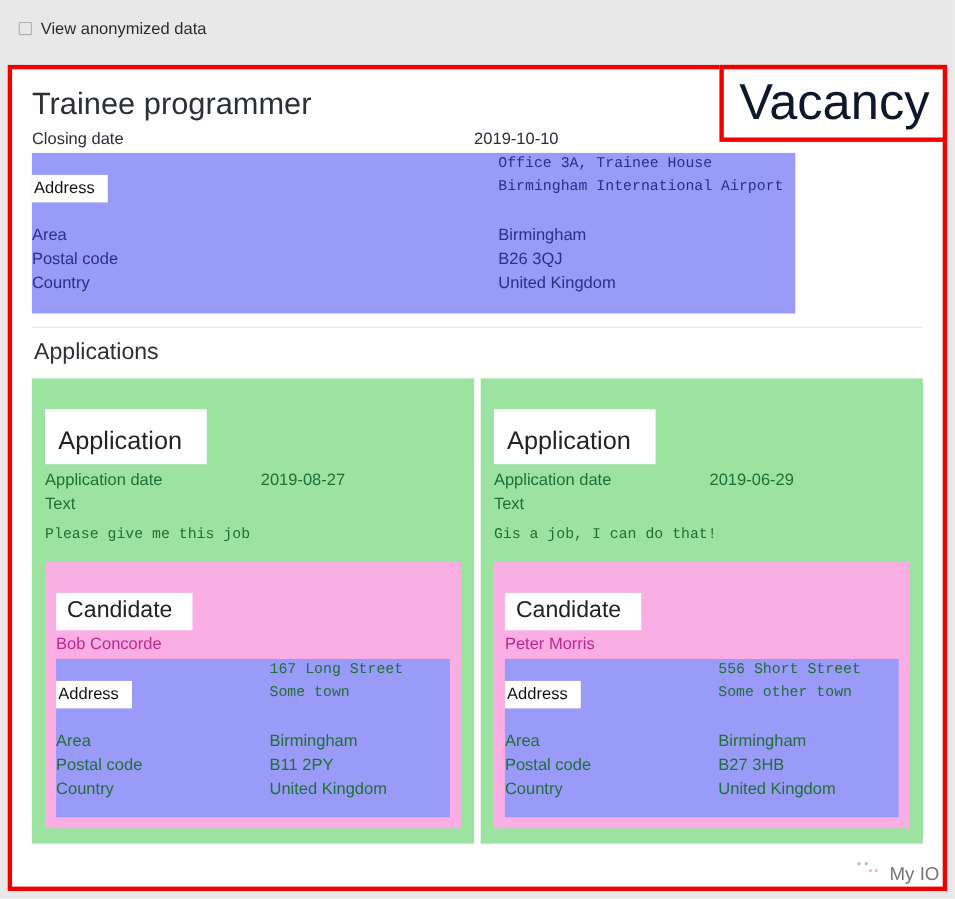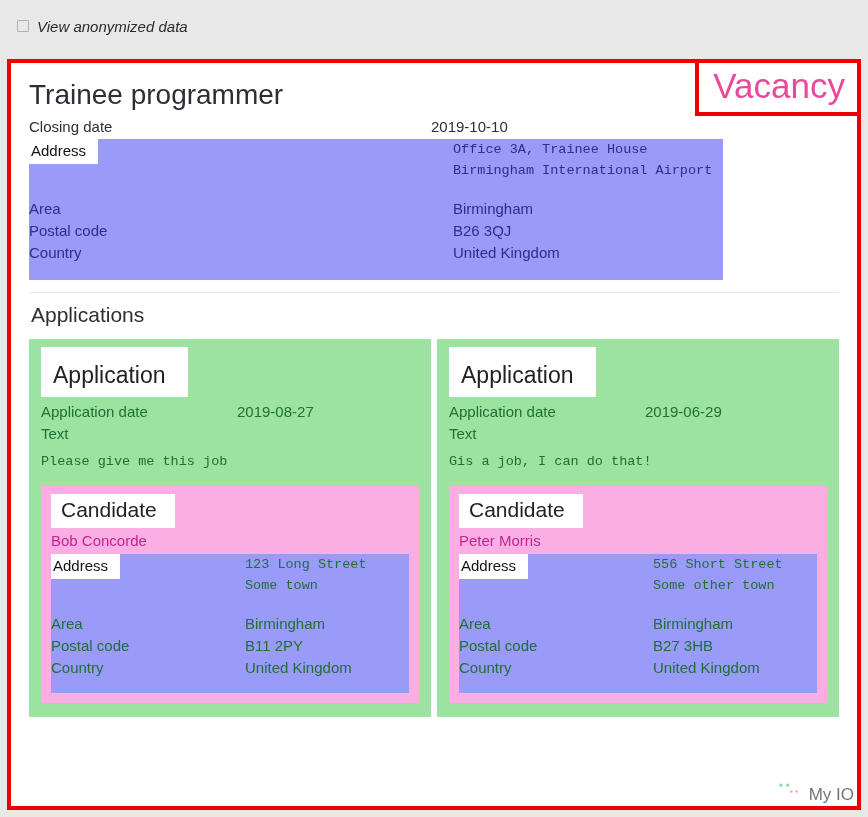--- a/index.html
+++ b/index.html
@@ -21,21 +21,20 @@
     height: 52px;
     display: flex;
     align-items: center;
     padding-left: 17px;
     box-sizing: border-box;
   }
   .checkbox-row {
     display: flex;
     align-items: center;
     gap: 8px;
-    font-style: italic;
   }
   .cb-box {
     width: 12px;
     height: 12px;
     border: 1px solid #b0b0b0;
     background: #e8e8e8;
     box-sizing: border-box;
     flex: 0 0 auto;
     border-radius: 1px;
   }
@@ -62,22 +61,22 @@
     position: absolute;
     right: -4px;
     top: -4px;
     border: 4px solid #ee0000;
     background: #ffffff;
     box-sizing: border-box;
     padding: 2px 12px 6px 14px;
     z-index: 5;
   }
   .corner-tag-text {
-    font-size: 35px;
-    color: #ec4899;
+    font-size: 46px;
+    color: #0f172a;
     line-height: 1.18;
     white-space: nowrap;
   }
 
   .panel-inner {
     padding: 16px 18px 0 18px;
     box-sizing: border-box;
     height: 100%;
     position: relative;
   }
@@ -113,20 +112,21 @@
   }
   .mono-line { display: block; white-space: pre; }
 
   
   .chip {
     display: inline-block;
     background: #ffffff;
     padding: 1px 12px 2px 2px;
     position: relative;
     z-index: 2;
+    margin-top: 20px;
   }
 
   .closing-row { color: #2b2f36; padding-bottom: 1px; }
 
   
   .address-block {
     background: #9a9af8;
     color: #2b2b8f;
     padding: 0 0 16px 0;
     position: relative;
@@ -301,21 +301,21 @@
         <div class="candidate-card">
           <span class="chip">Candidate</span>
           <div class="candidate-name">Bob Concorde</div>
 
           <div class="address-block">
             <div class="field-row">
               <span class="field-label">
                 <span class="chip">Address</span>
               </span>
               <span class="field-value mono">
-                <span class="mono-line">123 Long Street</span>
+                <span class="mono-line">167 Long Street</span>
                 <span class="mono-line">Some town</span>
               </span>
             </div>
             <div class="addr-spacer"></div>
             <div class="field-row">
               <span class="field-label">Area</span>
               <span class="field-value">Birmingham</span>
             </div>
             <div class="field-row">
               <span class="field-label">Postal code</span>

